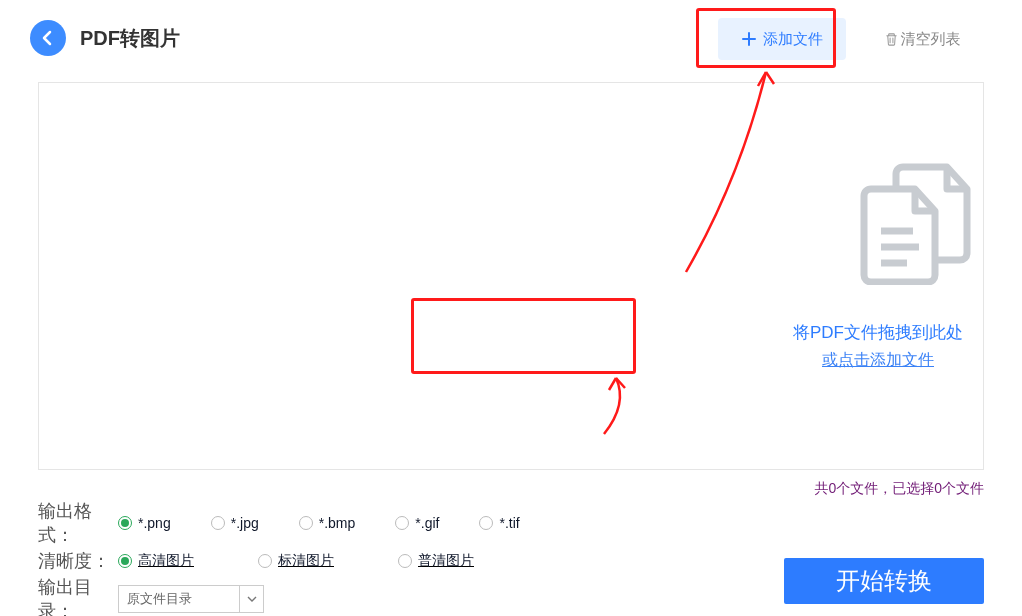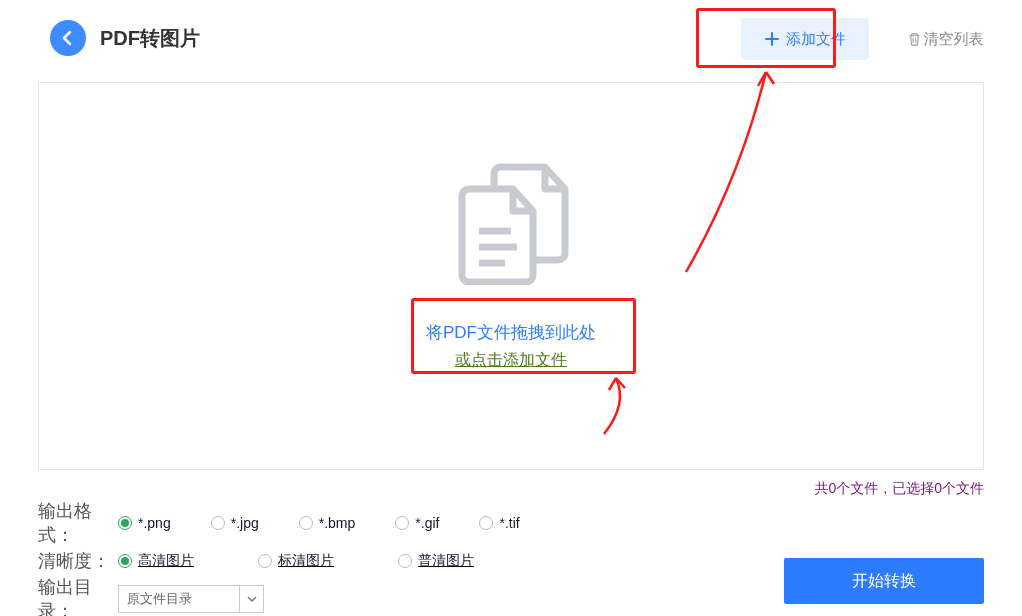--- a/index.html
+++ b/index.html
@@ -1,46 +1,46 @@
 <!DOCTYPE html>
 <html><head>
   <meta charset="utf-8">
   <style>
     * { margin: 0; padding: 0; box-sizing: border-box; font-family: "Microsoft YaHei", Arial, sans-serif; }
     body { background: #fff; width: 1022px; height: 616px; position: relative; overflow: hidden; }
     
-    .header { display: flex; align-items: center; padding: 20px 50px; position: relative; }
+    .header { display: flex; align-items: center; padding: 20px 30px; position: relative; }
     .back-btn { width: 36px; height: 36px; border-radius: 50%; background: #3d8cff; display: flex; align-items: center; justify-content: center; cursor: pointer; }
     .page-title { font-size: 20px; font-weight: bold; color: #333; margin-left: 14px; }
-    .header-actions { position: absolute; right: 25px; top: 18px; display: flex; gap: 24px; }
+    .header-actions { position: absolute; right: 48px; top: 18px; display: flex; gap: 24px; }
     .add-file-btn { width: 128px; height: 42px; background: #e8f2ff; border-radius: 4px; display: flex; align-items: center; justify-content: center; gap: 6px; color: #2d7cff; font-size: 15px; cursor: pointer; }
     .clear-list-btn { width: 104px; height: 42px; display: flex; align-items: center; justify-content: center; gap: 2px; color: #888; font-size: 15px; cursor: pointer; }
     
-    .drop-zone { margin: 6px 38px 0 38px; border: 1px solid #e5e5e5; height: 388px; display: flex; flex-direction: column; align-items: center; justify-content: center; }
+    .drop-zone { margin: 6px 38px 0 38px; border: 1px solid #e5e5e5; height: 388px; display: flex; flex-direction: column; align-items: flex-end; justify-content: center; }
     .files-icon { margin-top: -20px; margin-bottom: 30px; }
     .drop-text-box { display: flex; flex-direction: column; align-items: center; padding: 2px 20px 6px; }
     .drag-text { color: #2d7cff; font-size: 17px; margin-bottom: 6px; }
-    .click-link { color: #4d7c0f; font-size: 16px; text-decoration: underline; cursor: pointer; }
+    .click-link { color: #3b82f6; font-size: 16px; text-decoration: underline; cursor: pointer; }
     
     .status-line { text-align: right; margin: 10px 38px 0 38px; color: #701a75; font-size: 14px; }
     
     .form-area { margin: 6px 38px 0 38px; position: relative; }
     .form-row { display: flex; align-items: center; height: 38px; }
     .form-label { width: 80px; color: #555; font-size: 18px; }
     .radio-group { display: flex; gap: 40px; }
     .radio-item { display: flex; align-items: center; gap: 6px; color: #0f172a; font-size: 14px; cursor: pointer; }
     .radio-circle { width: 14px; height: 14px; border-radius: 50%; border: 1px solid #bbb; display: flex; align-items: center; justify-content: center; }
     .radio-circle.checked { border-color: #2aa85a; }
     .radio-circle.checked::after { content: ""; width: 8px; height: 8px; border-radius: 50%; background: #2aa85a; }
     
     .output-select { width: 146px; height: 28px; border: 1px solid #ccc; display: flex; align-items: center; position: relative; }
     .output-select-text { flex: 1; padding: 0 8px; color: #666; font-size: 13px; }
     .output-select-arrow { width: 24px; height: 100%; border-left: 1px solid #ccc; display: flex; align-items: center; justify-content: center; }
     
-    .convert-btn { position: absolute; right: 38px; bottom: 12px; width: 200px; height: 46px; background: #2d7cff; color: #fff; font-size: 16px; display: flex; align-items: center; justify-content: center; border-radius: 2px; cursor: pointer; }
+    .convert-btn { position: absolute; right: 38px; bottom: 12px; width: 200px; height: 46px; background: #2d7cff; color: #fff; font-size: 24px; display: flex; align-items: center; justify-content: center; border-radius: 2px; cursor: pointer; }
     
     
     .annot { position: absolute; border: 3px solid #ff1a1a; border-radius: 3px; pointer-events: none; }
     .annot-add-file { left: 696px; top: 8px; width: 140px; height: 60px; }
     .annot-drop-text { left: 411px; top: 298px; width: 225px; height: 76px; }
     
     
     .arrow-svg { position: absolute; pointer-events: none; }
   </style>
 </head>

